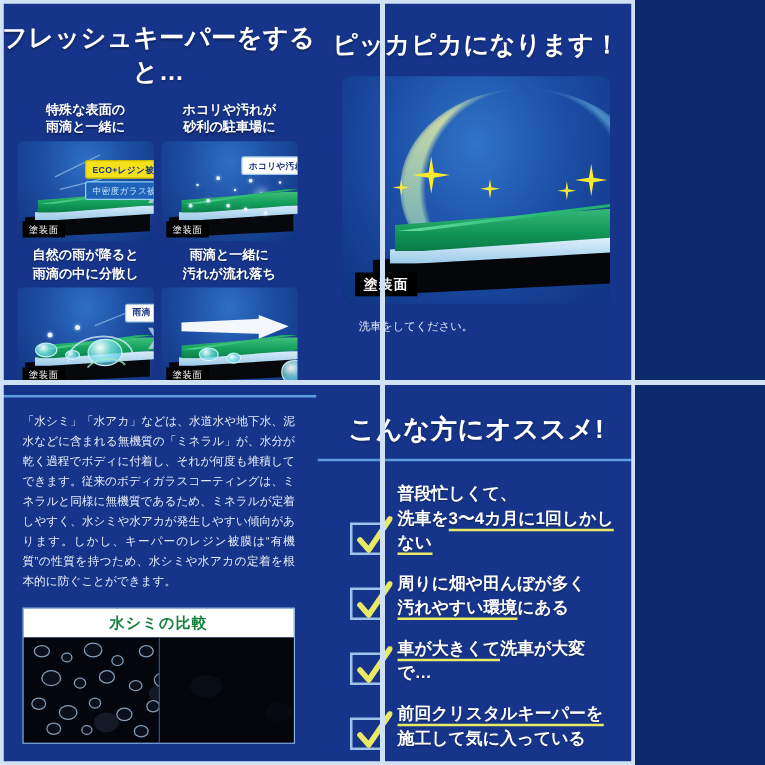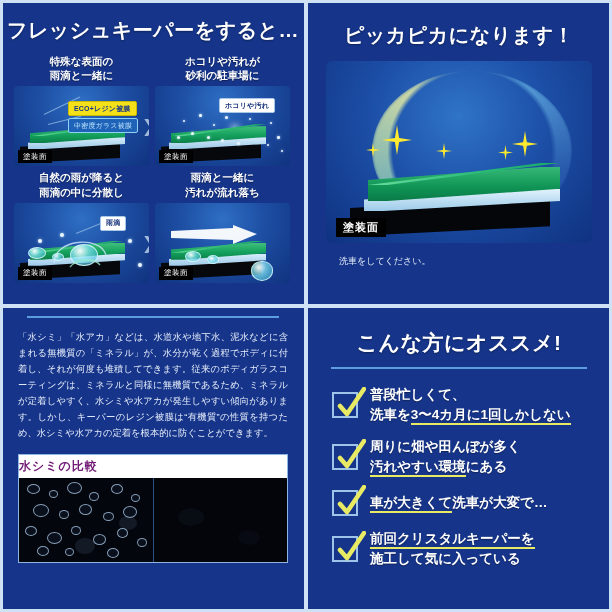--- a/index.html
+++ b/index.html
@@ -5,21 +5,21 @@
 <style>
   * { box-sizing: border-box; margin: 0; padding: 0; }
   html, body {
     width: 612px; height: 612px;
     background: #0d2a6b;
     font-family: "Liberation Sans", "DejaVu Sans", sans-serif;
     overflow: hidden;
   }
   .page {
     position: relative;
-    width: 612px; height: 612px;
+    width: 508px; height: 612px;
     background: #16358a;
     display: grid;
     grid-template-columns: 1fr 1fr;
     grid-template-rows: 1fr 1fr;
   }
   .quad {
     position: relative;
     background: #16358a;
     overflow: hidden;
   }
@@ -235,25 +235,25 @@
     line-height: 1.72;
     padding: 12px 18px 0 18px;
     text-align: justify;
   }
   .compare {
     margin: 12px 18px 0 18px;
     border: 1px solid #8fb6e0;
   }
   .compare-head {
     background: #ffffff;
-    color: #701a75;
+    color: #15803d;
     font-size: 12px;
     font-weight: bold;
-    text-align: left;
-    padding: 3px 0;
+    text-align: center;
+    padding: 3px 16px;
     letter-spacing: 1px;
   }
   .compare-imgs { display: flex; height: 84px; }
   .cimg { flex: 1; position: relative; overflow: hidden; }
   .cimg.left  { background: #04060e; border-right: 1px solid #2b4e86; }
   .cimg.right { background: #03050b; }
   .spot {
     position: absolute;
     border-radius: 50%;
     border: 1px solid rgba(175,205,235,.75);
@@ -262,21 +262,21 @@
   .faint {
     position: absolute;
     border-radius: 50%;
     background: rgba(120,160,200,.13);
   }
 
   
   .checklist { padding: 16px 16px 0 26px; }
   .check-row {
     display: flex;
-    align-items: center;
+    align-items: flex-end;
     margin-bottom: 13px;
   }
   .check-box {
     position: relative;
     flex: 0 0 auto;
     width: 26px; height: 26px;
     border: 2px solid #9fc4ea;
     margin-right: 12px;
     margin-top: 1px;
   }

